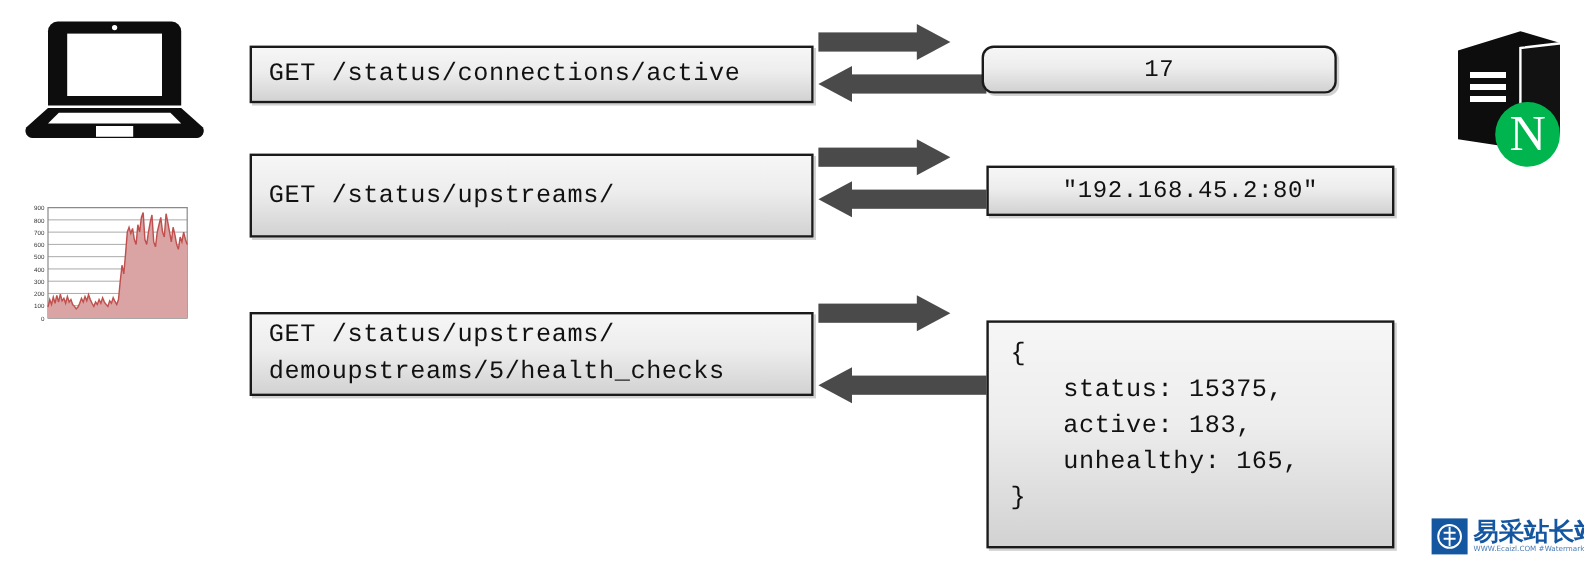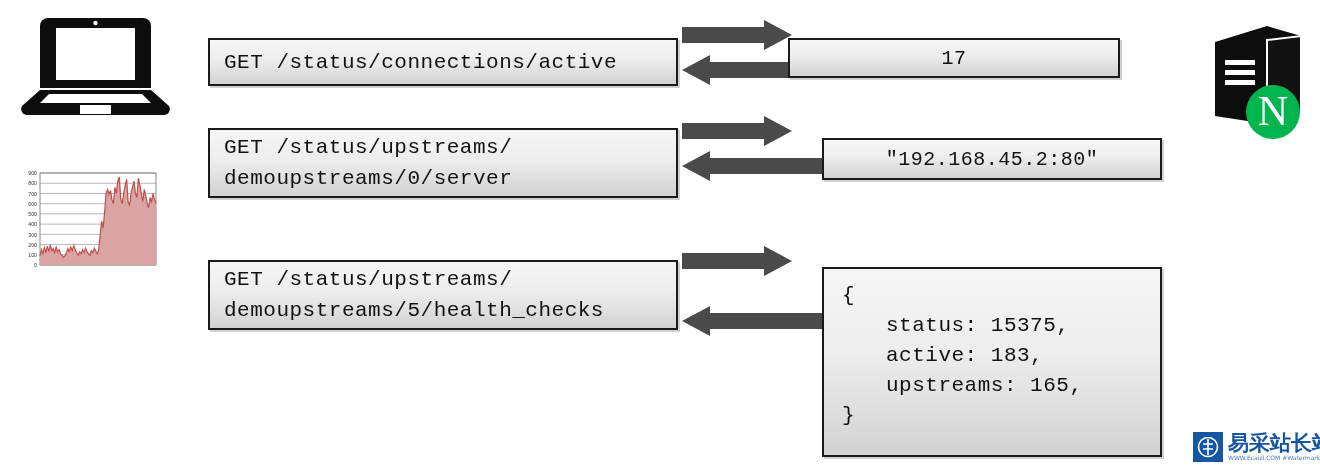--- a/index.html
+++ b/index.html
@@ -144,28 +144,27 @@
 
   <div class="arrow right" style="left:682px;top:27px;width:110px;">
     <div class="shaft"></div>
       <div class="head"></div>
   </div>
   <div class="arrow left" style="left:682px;top:62px;width:140px;">
     <div class="shaft"></div>
       <div class="head"></div>
   </div>
 
-  <div class="box resp-center" style="left:788px;top:38px;width:332px;height:40px;">
+  <div class="box resp-center" style="left:818px;top:38px;width:296px;height:40px;border-radius:10px;">
     <span>17</span>
   </div>
 
   <div class="box req" style="left:208px;top:128px;width:470px;height:70px;">
     <div>
       <span class="l">GET /status/upstreams/</span>
-      <span class="l">demoupstreams/0/server</span>
     </div>
   </div>
 
   <div class="arrow right" style="left:682px;top:123px;width:110px;">
     <div class="shaft"></div>
       <div class="head"></div>
   </div>
   <div class="arrow left" style="left:682px;top:158px;width:140px;">
     <div class="shaft"></div>
       <div class="head"></div>
@@ -188,21 +187,21 @@
   </div>
   <div class="arrow left" style="left:682px;top:313px;width:140px;">
     <div class="shaft"></div>
       <div class="head"></div>
   </div>
 
   <div class="box resp-json" style="left:822px;top:267px;width:340px;height:190px;">
     <span class="l">{</span>
     <span class="l indent">status: 15375,</span>
     <span class="l indent">active: 183,</span>
-    <span class="l indent">upstreams: 165,</span>
+    <span class="l indent">unhealthy: 165,</span>
     <span class="l">}</span>
   </div>
 
   <div class="watermark">
     <div class="wm-badge">
       <svg width="22" height="22" viewBox="0 0 22 22">
         <circle cx="11" cy="11" r="9.5" fill="none" stroke="#ffffff" stroke-width="1.6"></circle>
         <path d="M11 3 v16 M6 8 h10 M6 13 h10" stroke="#ffffff" stroke-width="1.6" fill="none"></path>
       </svg>
     </div>

